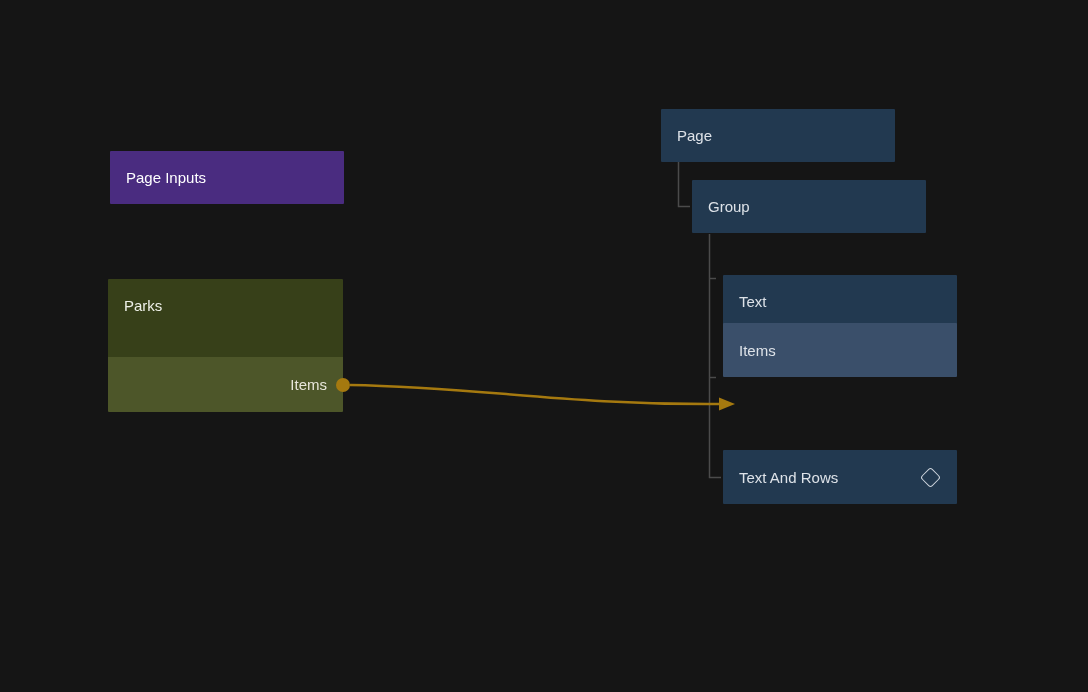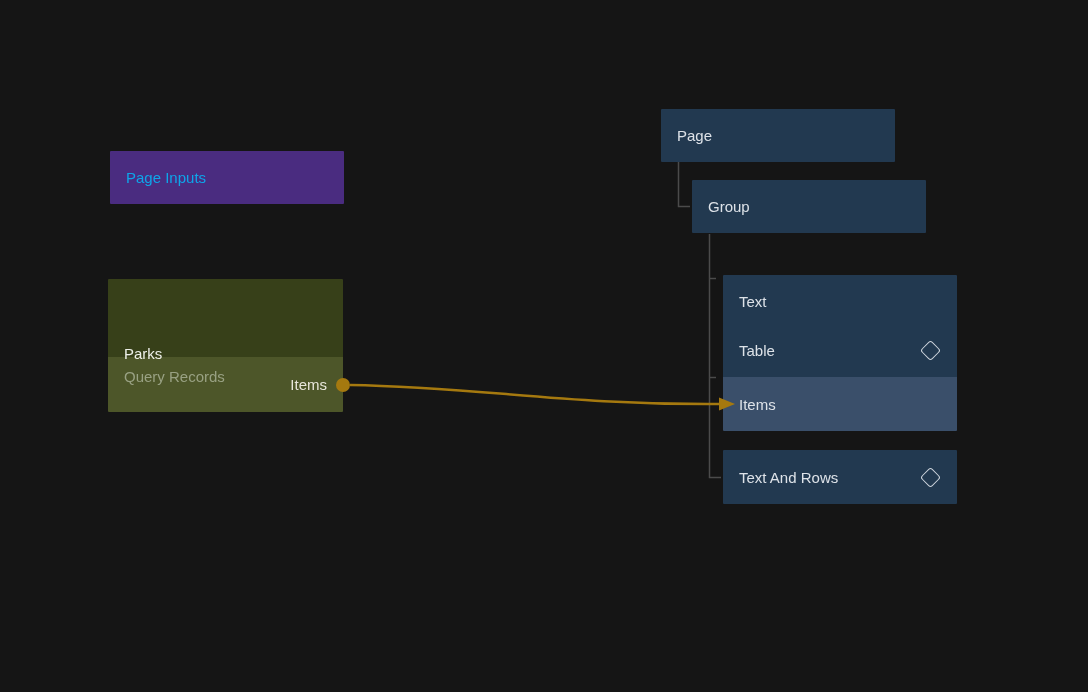--- a/index.html
+++ b/index.html
@@ -20,26 +20,26 @@
     display: flex;
     align-items: center;
     padding: 0 16px;
     width: 234px;
     height: 53px;
     color: #dde2e8;
     border-radius: 1px;
   }
 
   
-  .n-page-inputs { left: 110px; top: 151px; background: #4a2c80; color: #0ea5e9; }
+  .n-page-inputs { left: 110px; top: 151px; background: #4a2c80; color: #ffffff; }
 
   
   .n-query { left: 108px; top: 279px; width: 235px; border-radius: 1px; overflow: hidden; }
   .q-header { background: #374019; height: 78px; padding: 15px 16px 0 16px; box-sizing: border-box; }
-  .q-title { color: #eef0e9; line-height: 23px; font-weight: 500; margin-top: 48px; }
+  .q-title { color: #eef0e9; line-height: 23px; font-weight: 500; }
   .q-subtitle { color: #99a183; line-height: 23px; }
   .q-port-row {
     background: #4d5629; height: 55px;
     display: flex; align-items: center; justify-content: flex-end;
     padding: 0 16px; box-sizing: border-box; color: #e8e6da;
   }
 
   
   .t-node { background: #223950; }
   .t-page  { left: 661px; top: 109px; }
@@ -76,44 +76,39 @@
 
 <div class="canvas">
 
   <div class="abs node n-page-inputs">
     <span>Page Inputs</span>
   </div>
 
   <div class="abs n-query">
     <div class="q-header">
       <div class="q-title">Parks</div>
-      <div class="q-subtitle">Query Records</div>
     </div>
     <div class="q-port-row">
       <span>Items</span>
     </div>
   </div>
 
   <div class="abs node t-node t-group">
     <span>Group</span>
   </div>
 
   <div class="abs node t-node t-page">
     <span>Page</span>
   </div>
 
   <div class="abs node t-node t-text">
     <span>Text</span>
   </div>
 
   <div class="abs t-table-block">
-    <div class="t-table-header">
-      <span>Table</span>
-      <span class="diamond"></span>
-    </div>
     <div class="t-table-port">
       <span>Items</span>
     </div>
   </div>
 
   <div class="abs node t-node t-par">
     <span>Text And Rows</span>
     <span class="diamond"></span>
   </div>
 

